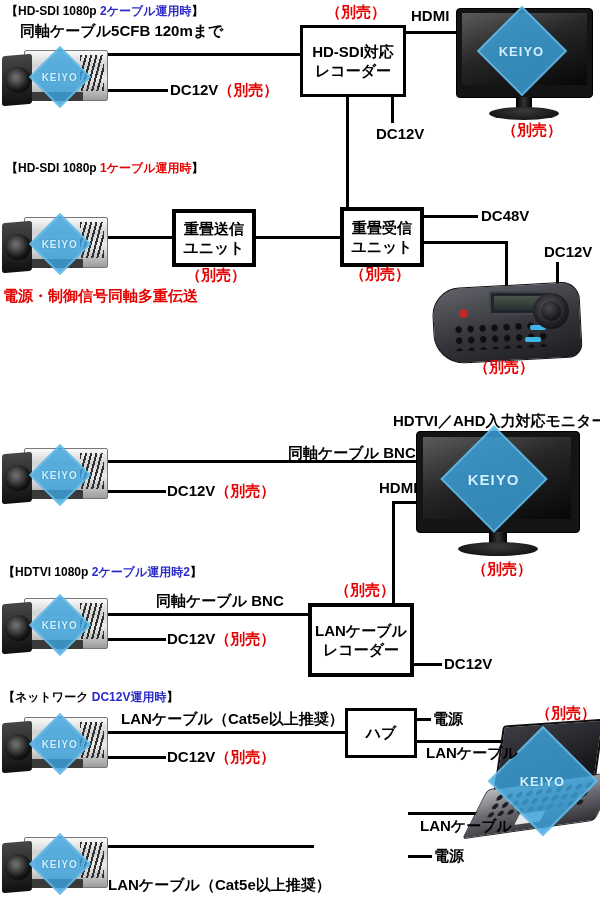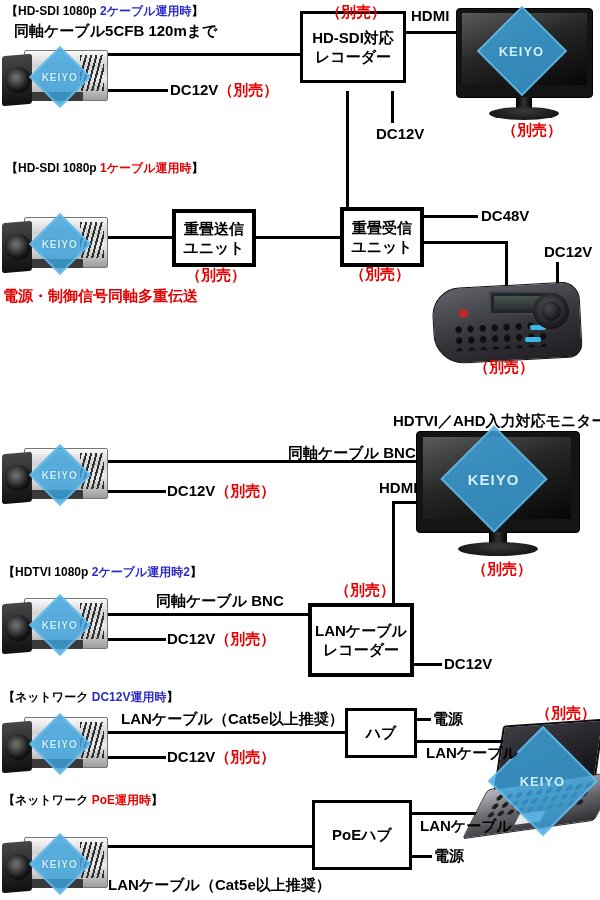--- a/index.html
+++ b/index.html
@@ -66,39 +66,39 @@
   .lap-diamond>span{font-size:13px;}
   .mon-diamond1{left:34px;top:11px;width:60px;height:60px;} .mon-diamond1>span{font-size:13px;}
   .mon-diamond3{left:40px;top:10px;width:72px;height:72px;} .mon-diamond3>span{font-size:15px;}
 </style>
 </head>
 <body>
 
 <div id="page">
 
   <div class="lbl title" style="left:6px;top:3px"><span>【HD-SDI 1080p </span><span class="blue">2ケーブル運用時</span><span>】</span></div>
-  <div class="lbl" style="left:14px;top:22px">同軸ケーブル5CFB 120mまで</div>
+  <div class="lbl" style="left:20px;top:22px">同軸ケーブル5CFB 120mまで</div>
 
   <div class="camera camera-slot" style="left:2px;top:45px">
   <span class="cam-body"></span>
   <span class="cam-vents"></span>
   <span class="cam-strip"></span>
   <span class="diamond cam-diamond">
         <span>KEIYO</span>
       </span>
   <span class="cam-lens-block"></span>
   <span class="cam-lens"></span>
 </div>
 
   <div class="hline" style="left:96px;top:53px;width:206px"></div>
   <div class="hline" style="left:96px;top:89px;width:72px"></div>
   <div class="lbl" style="left:170px;top:81px"><span>DC12V</span><span class="red">（別売）</span></div>
 
   <div class="lbl red" style="left:326px;top:3px">（別売）</div>
-  <div class="box" style="left:300px;top:11px;width:100px;height:66px">
+  <div class="box" style="left:300px;top:25px;width:100px;height:66px">
     <span>HD-SDI対応</span>
     <span>レコーダー</span>
   </div>
 
   <div class="lbl" style="left:411px;top:7px">HDMI</div>
   <div class="hline" style="left:403px;top:31px;width:58px"></div>
 
   <div class="monitor" style="left:456px;top:8px;width:137px;height:112px">
     <span class="mon-bezel" style="width:135px;height:88px"></span>
     <span class="mon-screen" style="left:6px;top:5px;width:125px;height:72px"></span>
@@ -254,37 +254,33 @@
     <span class="lap-screen"></span>
     <span class="lap-base">
       <span class="lap-keys"></span>
       <span class="lap-pad"></span>
     </span>
     <span class="diamond lap-diamond">
         <span>KEIYO</span>
       </span>
   </div>
 
-  <div class="lbl title" style="left:3px;top:792px"><span>【ネットワーク </span><span class="red">PoE運用時</span><span>】</span></div>
 
   <div class="camera camera-slot" style="left:2px;top:832px">
   <span class="cam-body"></span>
   <span class="cam-vents"></span>
   <span class="cam-strip"></span>
   <span class="diamond cam-diamond">
         <span>KEIYO</span>
       </span>
   <span class="cam-lens-block"></span>
   <span class="cam-lens"></span>
 </div>
 
   <div class="hline" style="left:96px;top:845px;width:218px"></div>
   <div class="lbl" style="left:108px;top:876px">LANケーブル（Cat5e以上推奨）</div>
 
-  <div class="box" style="left:312px;top:800px;width:94px;height:64px">
-    <span>PoEハブ</span>
-  </div>
   <div class="hline" style="left:408px;top:812px;width:100px"></div>
   <div class="lbl" style="left:420px;top:817px">LANケーブル</div>
   <div class="hline" style="left:408px;top:855px;width:24px"></div>
   <div class="lbl" style="left:434px;top:847px">電源</div>
 
 </div>
 
 </body></html>

